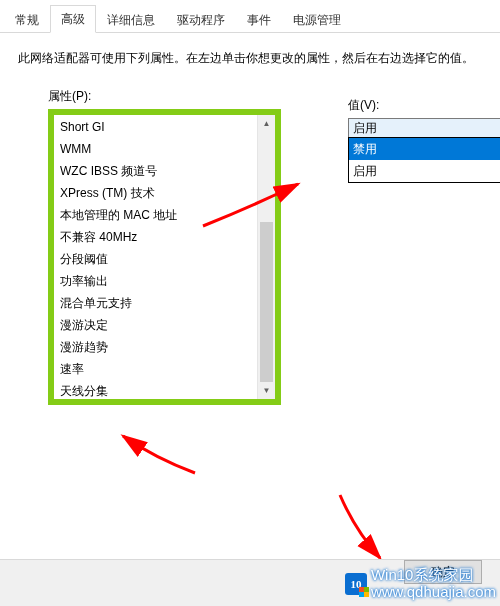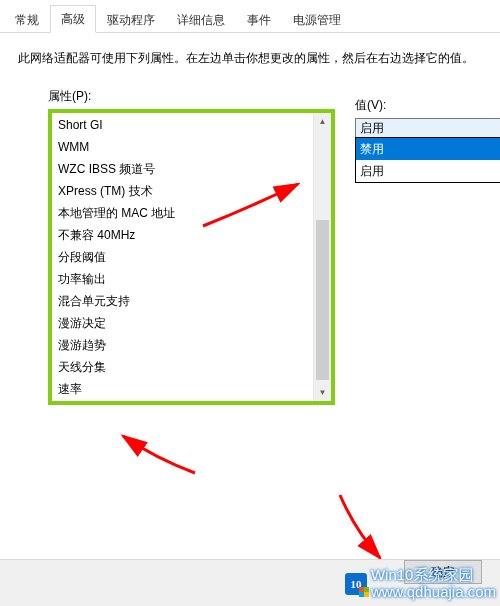--- a/index.html
+++ b/index.html
@@ -42,32 +42,32 @@
   .content {
     padding: 16px 18px 10px 18px;
   }
   .desc {
     line-height: 1.6;
     margin-bottom: 20px;
   }
 
   .columns {
     display: flex;
-    gap: 20px;
+    gap: 35px;
     padding-left: 30px;
   }
   .col-left { flex: 0 0 265px; }
   .col-right { flex: 1; position: relative; margin-top: 9px; }
 
   .field-label { margin-bottom: 4px; }
 
   .listbox {
-    width: 287px;
+    width: 233px;
     height: 296px;
-    border: 4px solid #84cc16;
+    border: 6px solid #84cc16;
     background: #ffffff;
     position: relative;
     box-sizing: border-box;
     overflow: hidden;
   }
   .listbox-items {
     position: absolute;
     left: 2px;
     right: 17px;
     top: 1px;
@@ -214,22 +214,22 @@
     text-shadow: 0 0 3px #0a6ed1, 0 0 3px #0a6ed1;
     line-height: 1.1;
   }
 </style>
 </head>
 <body>
 
 <div class="tabs">
   <div class="tab">常规</div>
   <div class="tab active">高级</div>
+  <div class="tab">详细信息</div>
   <div class="tab">驱动程序</div>
-  <div class="tab">详细信息</div>
   <div class="tab">事件</div>
   <div class="tab">电源管理</div>
 </div>
 
 <div class="content">
   <div class="desc">此网络适配器可使用下列属性。在左边单击你想更改的属性，然后在右边选择它的值。</div>
 
   <div class="columns">
     <div class="col-left">
       <div class="field-label">属性(P):</div>
@@ -239,22 +239,22 @@
             <div class="listbox-item">WMM</div>
             <div class="listbox-item">WZC IBSS 频道号</div>
             <div class="listbox-item">XPress (TM) 技术</div>
             <div class="listbox-item">本地管理的 MAC 地址</div>
             <div class="listbox-item">不兼容 40MHz</div>
             <div class="listbox-item">分段阈值</div>
             <div class="listbox-item">功率输出</div>
             <div class="listbox-item">混合单元支持</div>
             <div class="listbox-item">漫游决定</div>
             <div class="listbox-item">漫游趋势</div>
+            <div class="listbox-item">速率</div>
             <div class="listbox-item">天线分集</div>
-            <div class="listbox-item">速率</div>
             <div class="listbox-item">优先级和 VLAN</div>
           </div>
         <div class="scrollbar">
           <div class="scroll-btn">▲</div>
           <div class="scroll-track">
             <div class="scroll-thumb"></div>
           </div>
           <div class="scroll-btn">▼</div>
         </div>
       </div>

